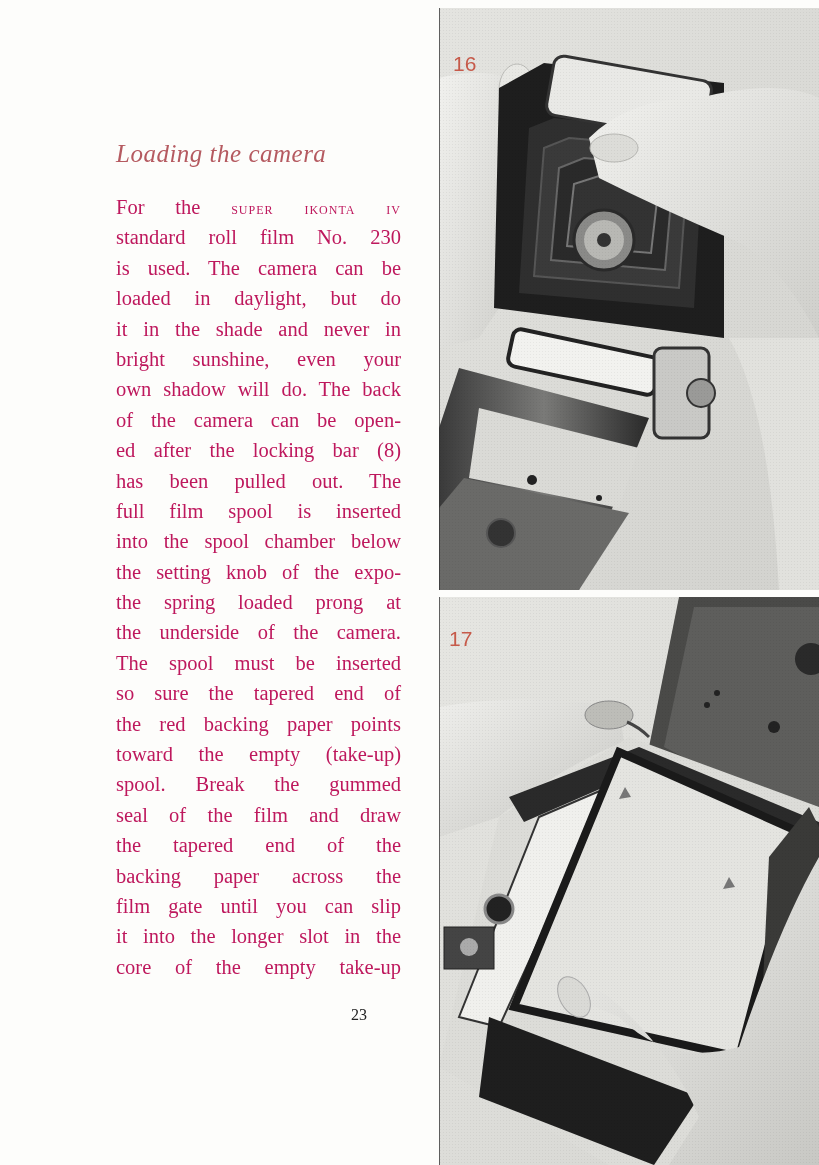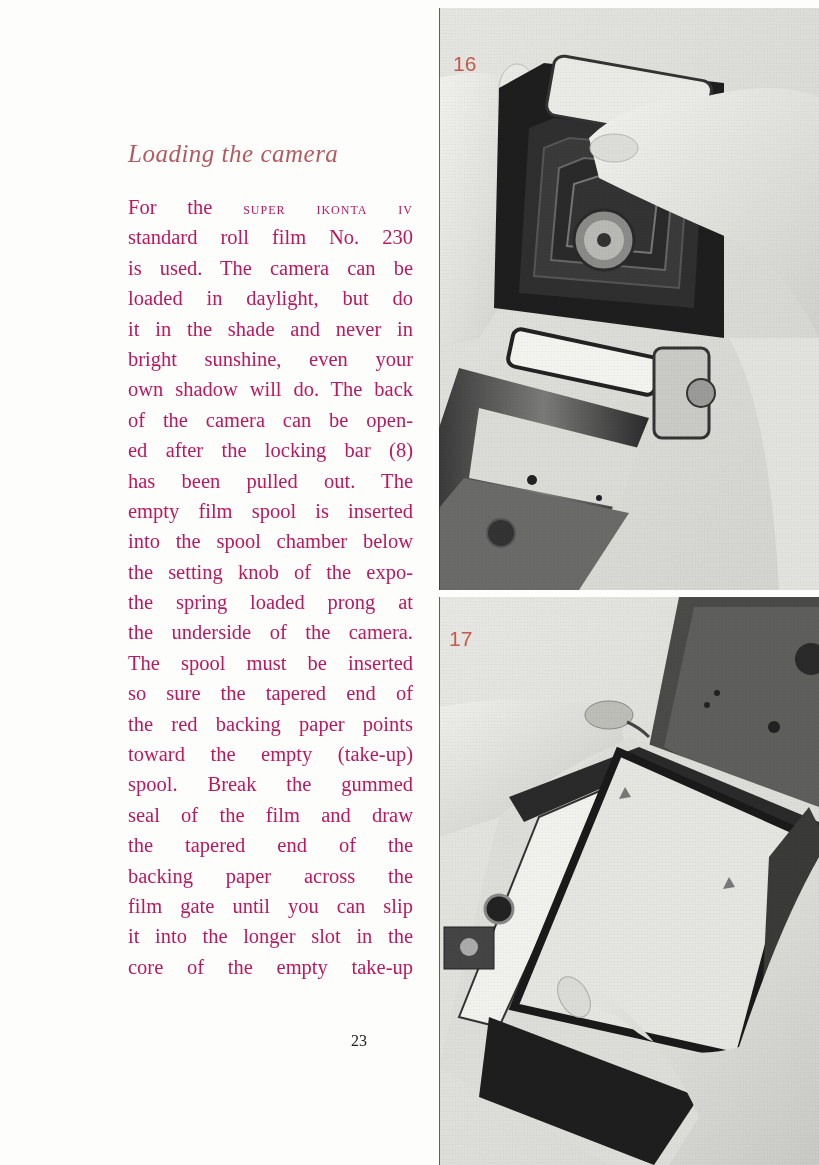--- a/index.html
+++ b/index.html
@@ -17,21 +17,20 @@
     .page {
       position: absolute;
       left: 0; top: 0;
       width: 819px; height: 1165px;
     }
     .text-column {
       position: absolute;
       left: 116px;
       top: 138px;
       width: 285px;
-      margin-left: 12px;
     }
     .heading {
       font-family: "Liberation Serif", "DejaVu Serif", serif;
       font-style: italic;
       color: #b55a60;
       font-size: 25px;
       letter-spacing: 0.5px;
       margin: 0 0 22px 0;
       font-weight: normal;
       line-height: 32px;
@@ -51,21 +50,21 @@
       height: 30.4px;
     }
     .smallcaps {
       font-variant: small-caps;
       letter-spacing: 1px;
       font-size: 17px;
     }
     .page-number {
       position: absolute;
       left: 351px;
-      top: 1032px;
+      top: 1006px;
       font-size: 16px;
       color: #222;
     }
     .photo {
       position: absolute;
       overflow: hidden;
       background: #fef9c3;
     }
     .photo-16 {
       left: 439px;
@@ -112,21 +111,21 @@
       <span class="body-line"><span>For the</span> <span class="smallcaps">super ikonta iv</span></span>
       <span class="body-line">standard roll film No. 230</span>
       <span class="body-line">is used. The camera can be</span>
       <span class="body-line">loaded in daylight, but do</span>
       <span class="body-line">it in the shade and never in</span>
       <span class="body-line">bright sunshine, even your</span>
       <span class="body-line">own shadow will do. The back</span>
       <span class="body-line">of the camera can be open-</span>
       <span class="body-line">ed after the locking bar (8)</span>
       <span class="body-line">has been pulled out. The</span>
-      <span class="body-line">empty film spool is inserted</span>
+      <span class="body-line">full film spool is inserted</span>
       <span class="body-line">into the spool chamber below</span>
       <span class="body-line">the setting knob of the expo-</span>
       <span class="body-line">the spring loaded prong at</span>
       <span class="body-line">the underside of the camera.</span>
       <span class="body-line">The spool must be inserted</span>
       <span class="body-line">so sure the tapered end of</span>
       <span class="body-line">the red backing paper points</span>
       <span class="body-line">toward the empty (take-up)</span>
       <span class="body-line">spool. Break the gummed</span>
       <span class="body-line">seal of the film and draw</span>

